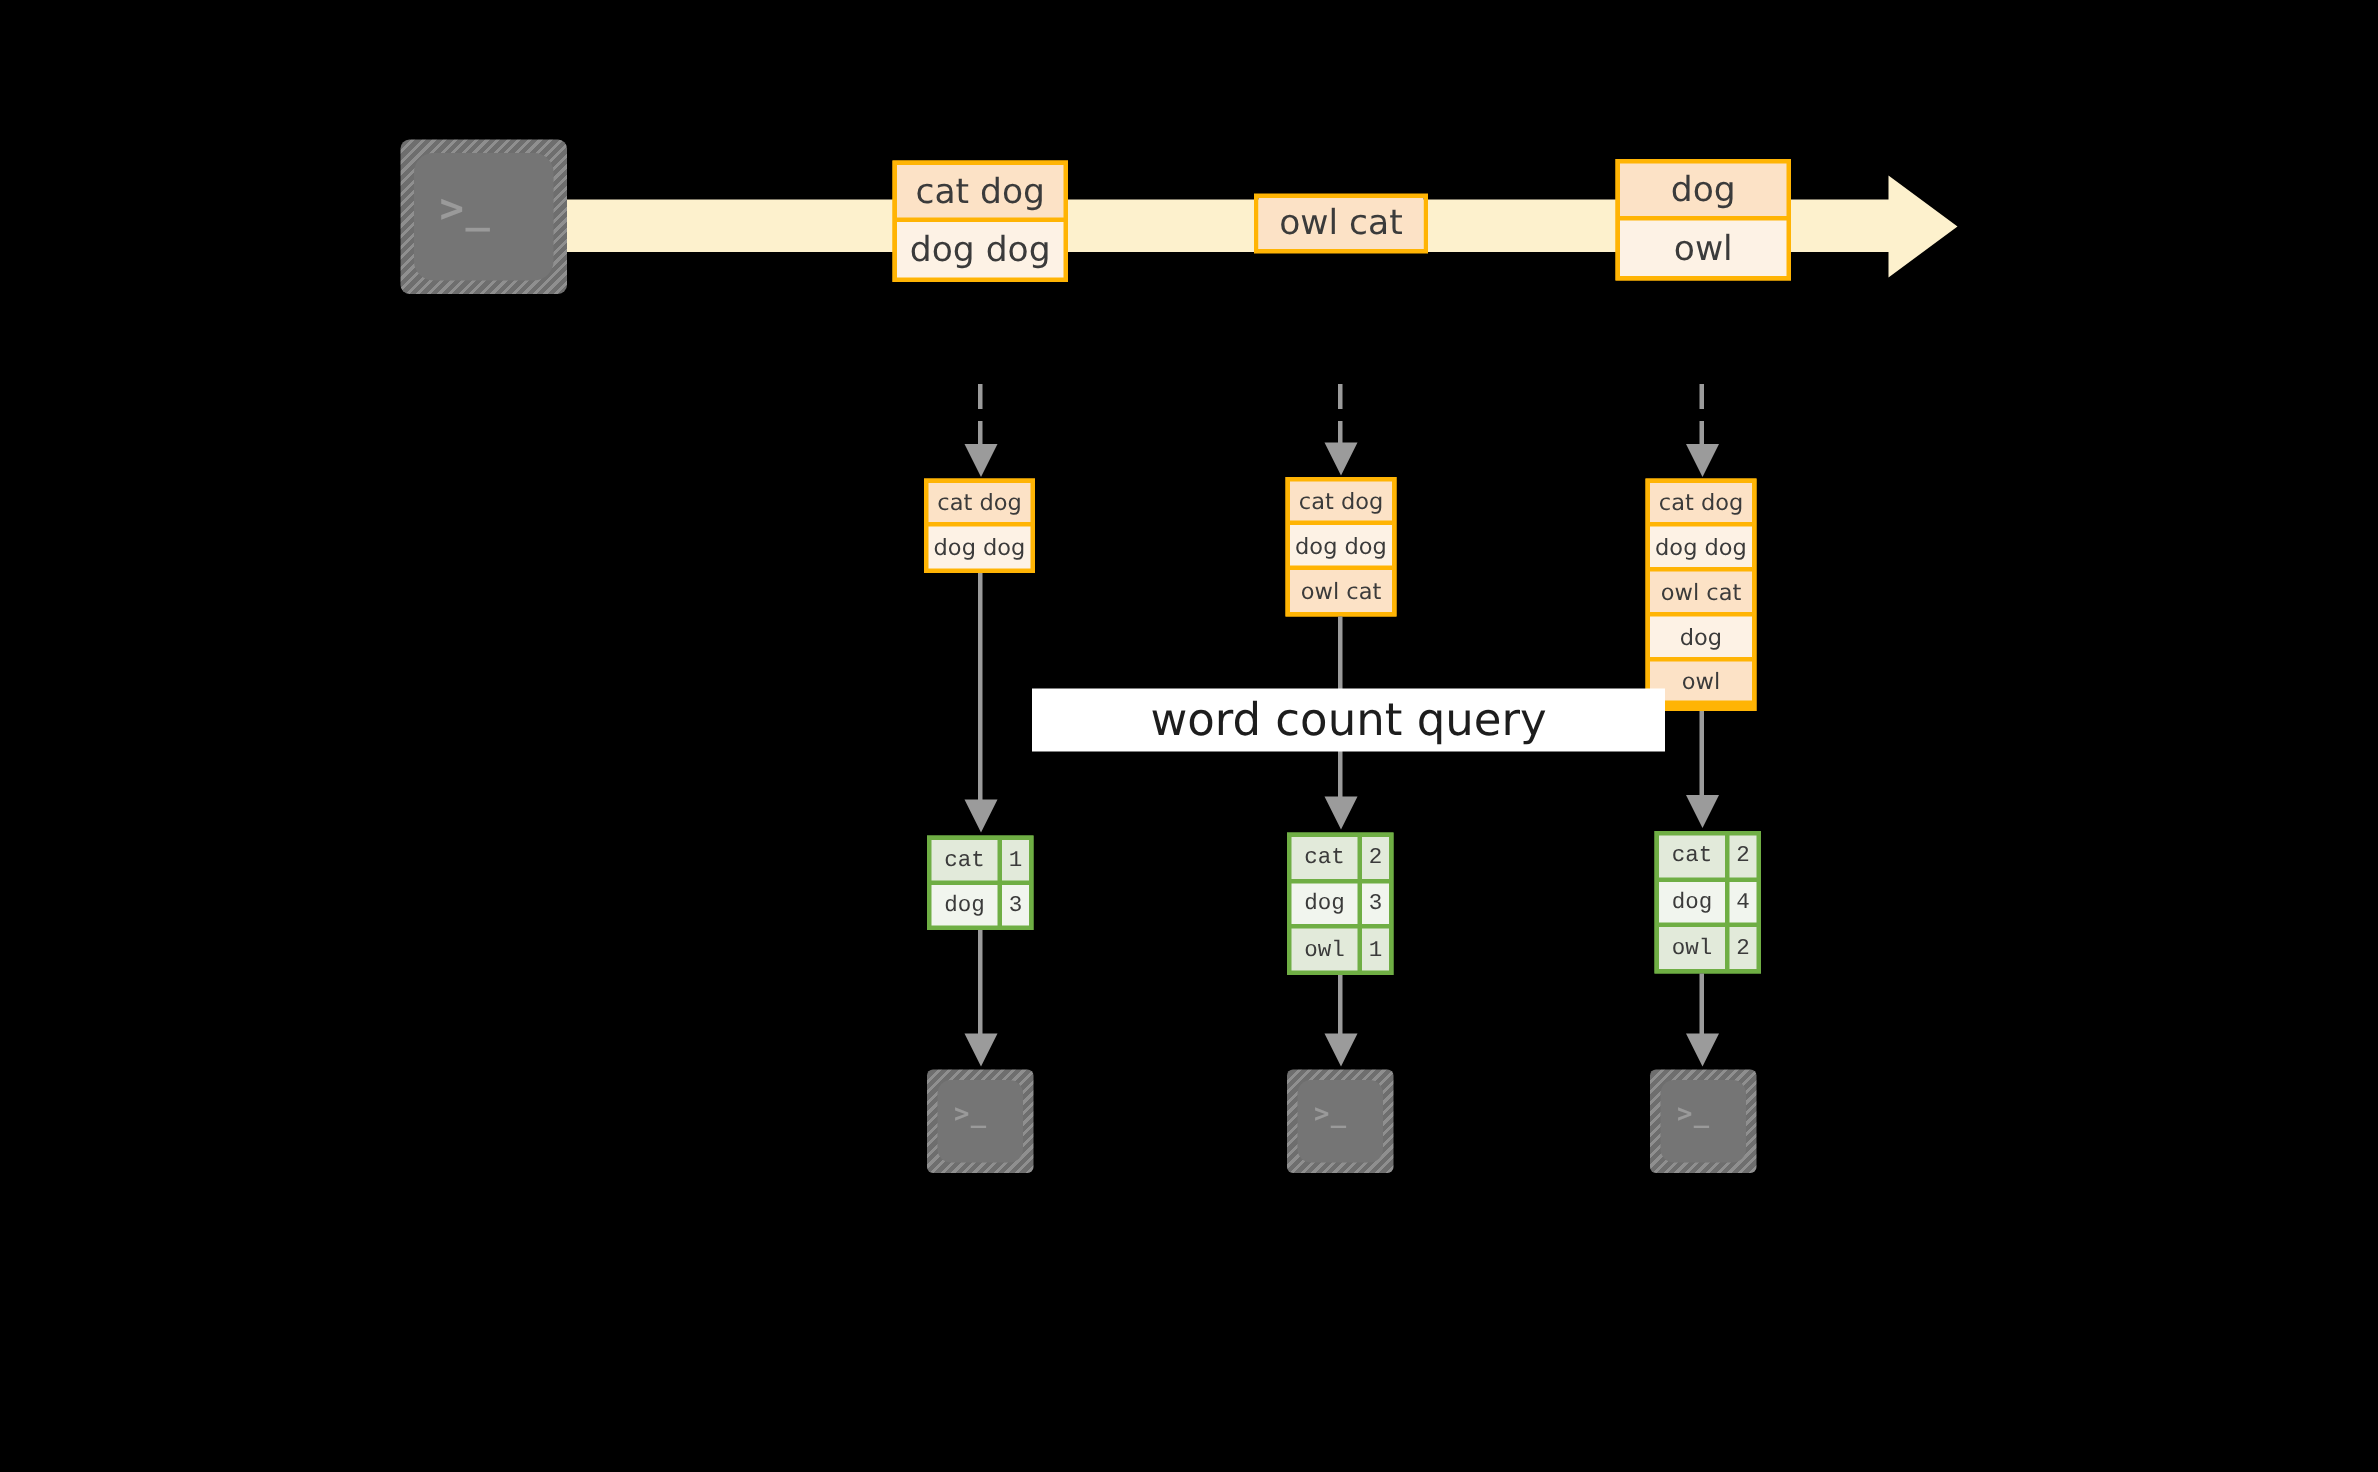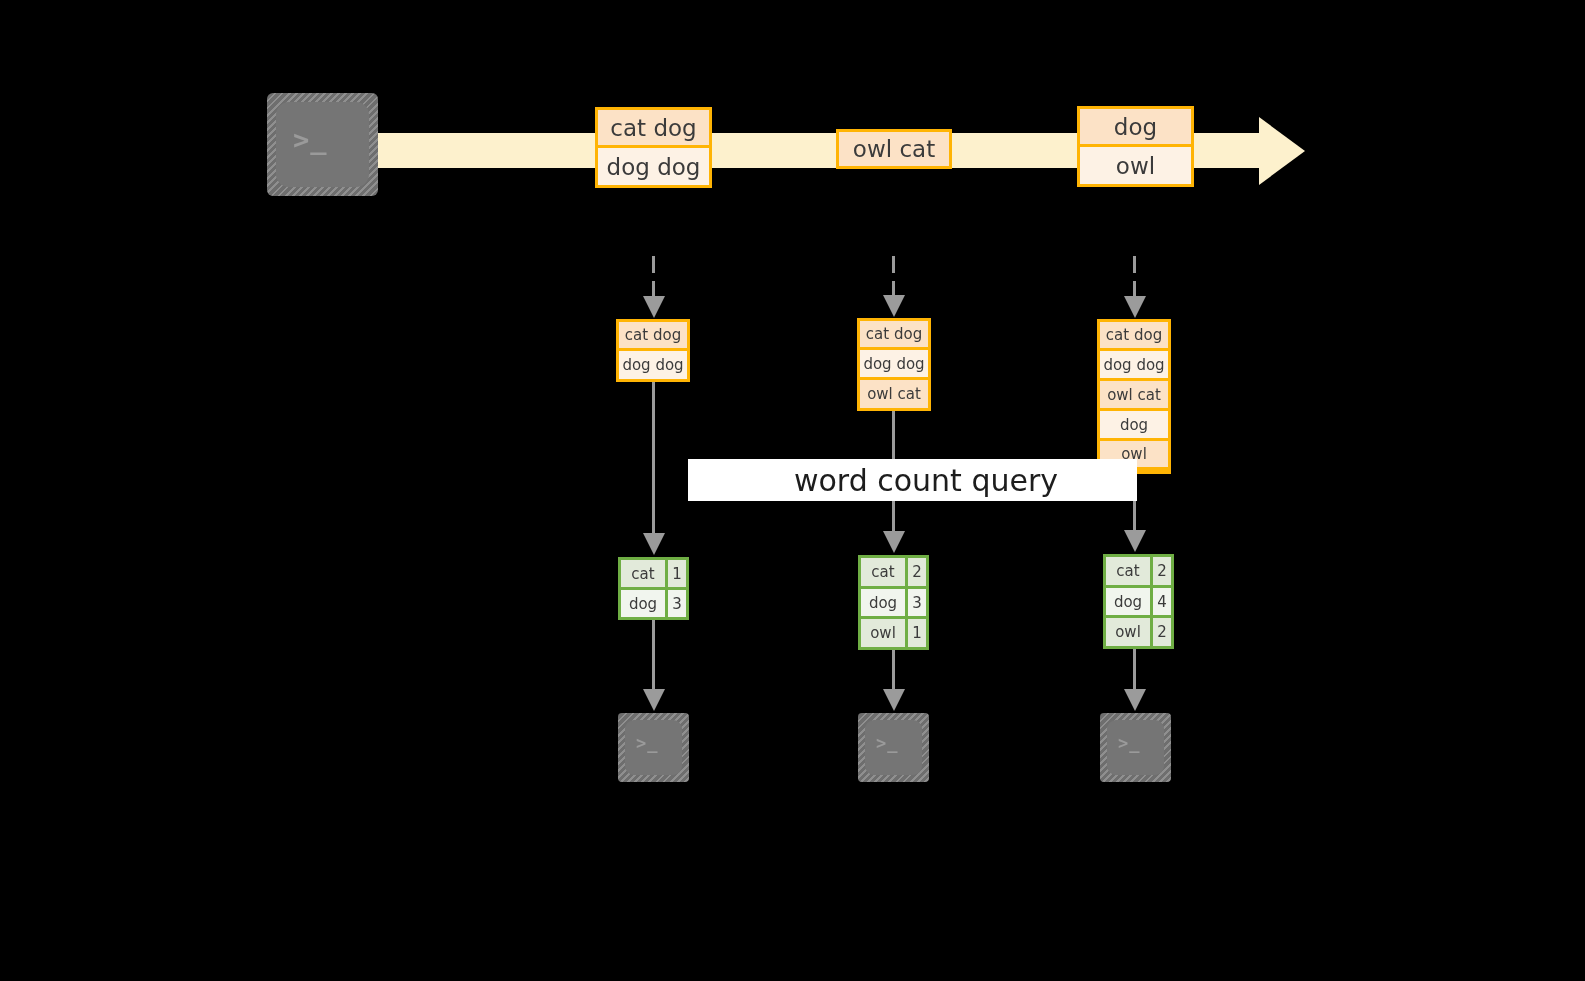--- a/index.html
+++ b/index.html
@@ -81,20 +81,21 @@
     position: absolute;
     box-sizing: border-box;
     border: 3px solid #6FAE44;
     background: #6FAE44;
     display: flex;
     flex-direction: column;
   }
   .gbox .grow {
     display: flex;
     flex: 1 1 auto;
+    font-family: Liberation Mono, monospace;
   }
   .gbox .grow + .grow { margin-top: 3px; }
   .gbox .gcell {
     box-sizing: border-box;
     display: flex;
     align-items: center;
     justify-content: center;
     color: #3b3b3b;
     white-space: nowrap;
   }
@@ -127,21 +128,20 @@
 
   
   .query-label {
     position: absolute;
     background: #FFFFFF;
     display: flex;
     align-items: center;
     justify-content: center;
     color: #1d1d1d;
     white-space: nowrap;
-    padding-left: 27px;
   }
 </style>
 </head>
 <body>
 
 <div id="canvas">
 
   <div class="stream-band" style="left:366px; top:133px; width:895px; height:35px;"></div>
   <div class="stream-head" style="left:1259px; top:117px;"></div>
 

